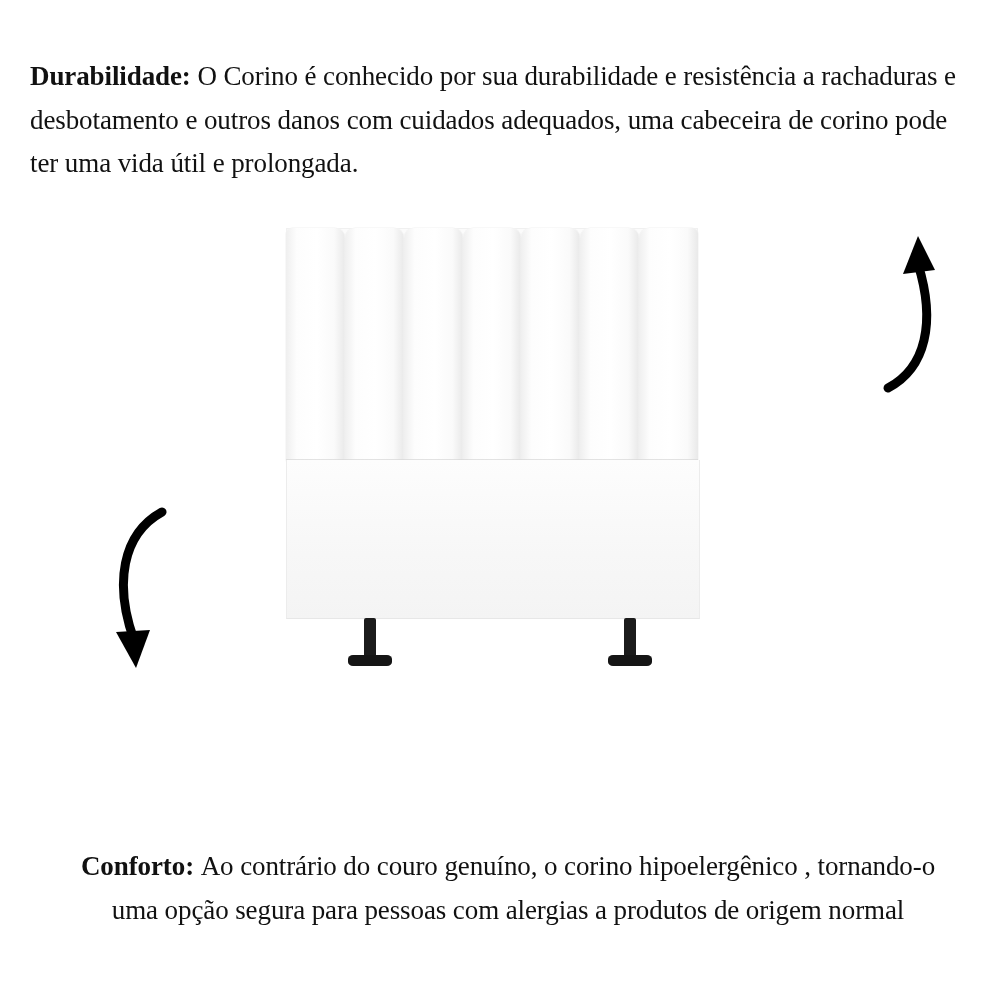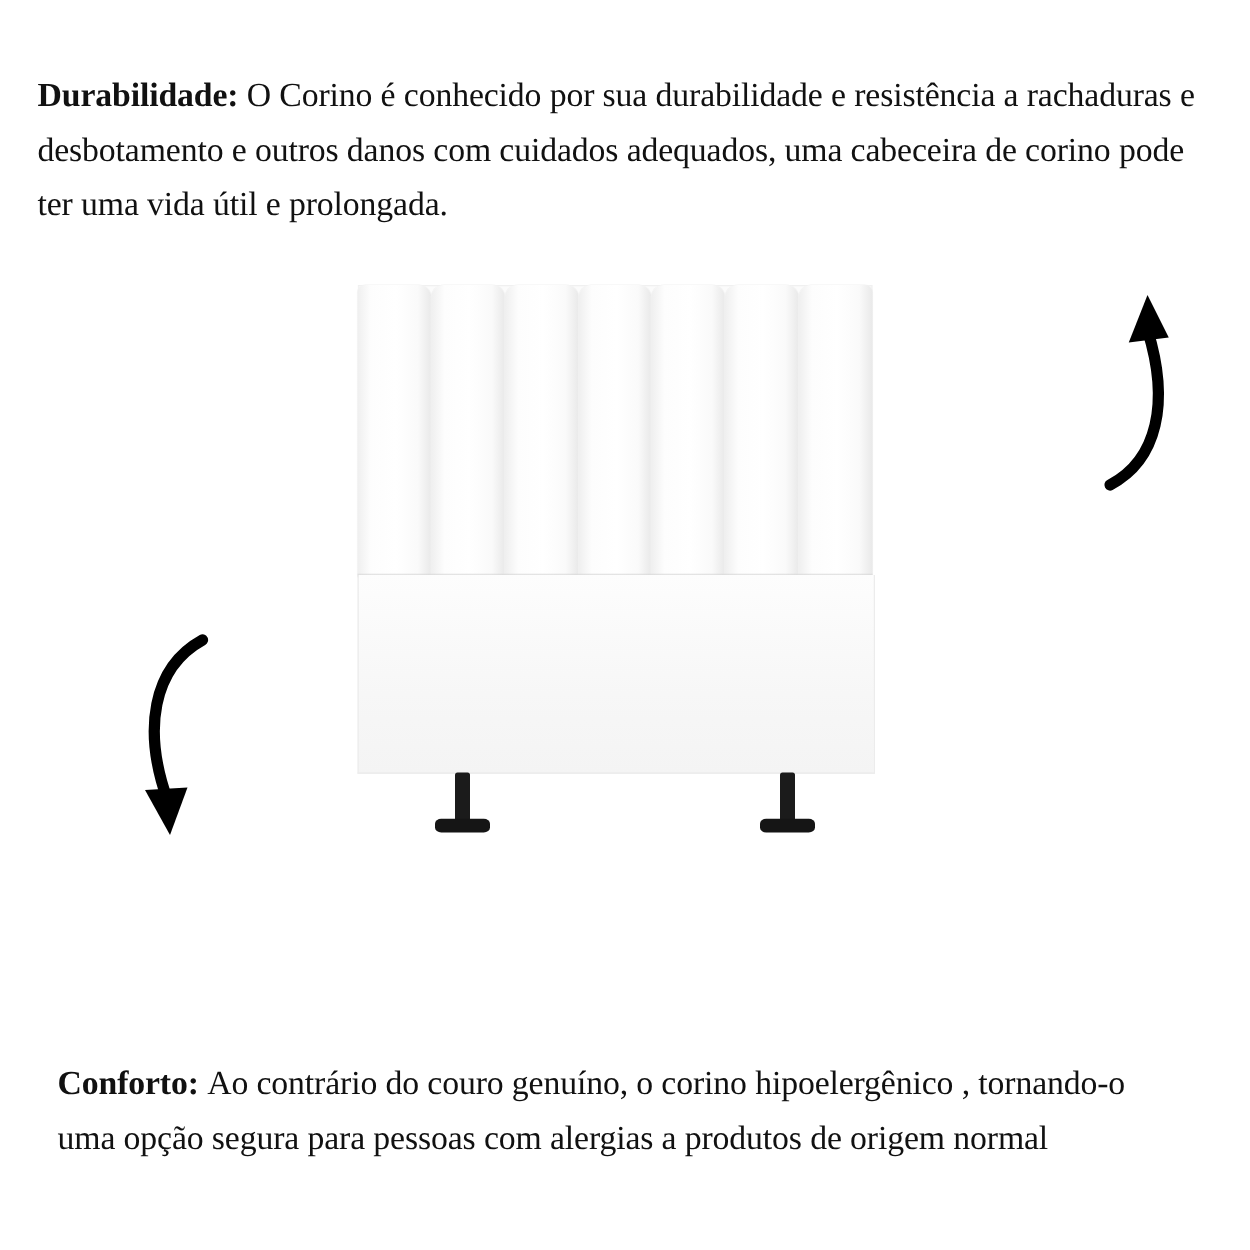--- a/index.html
+++ b/index.html
@@ -37,23 +37,24 @@
     left: 30px;
     top: 28px;
     width: 930px;
   }
   #para-bottom-1 {
     left: 46px;
     top: 685px;
     width: 900px;
   }
   #para-bottom-2 {
-    left: 46px;
+    left: 58px;
     top: 818px;
     width: 900px;
+    text-align: center;
   }
 
   
   .product {
     position: absolute;
     left: 286px;
     top: 228px;
     width: 412px;
     height: 440px;
   }

